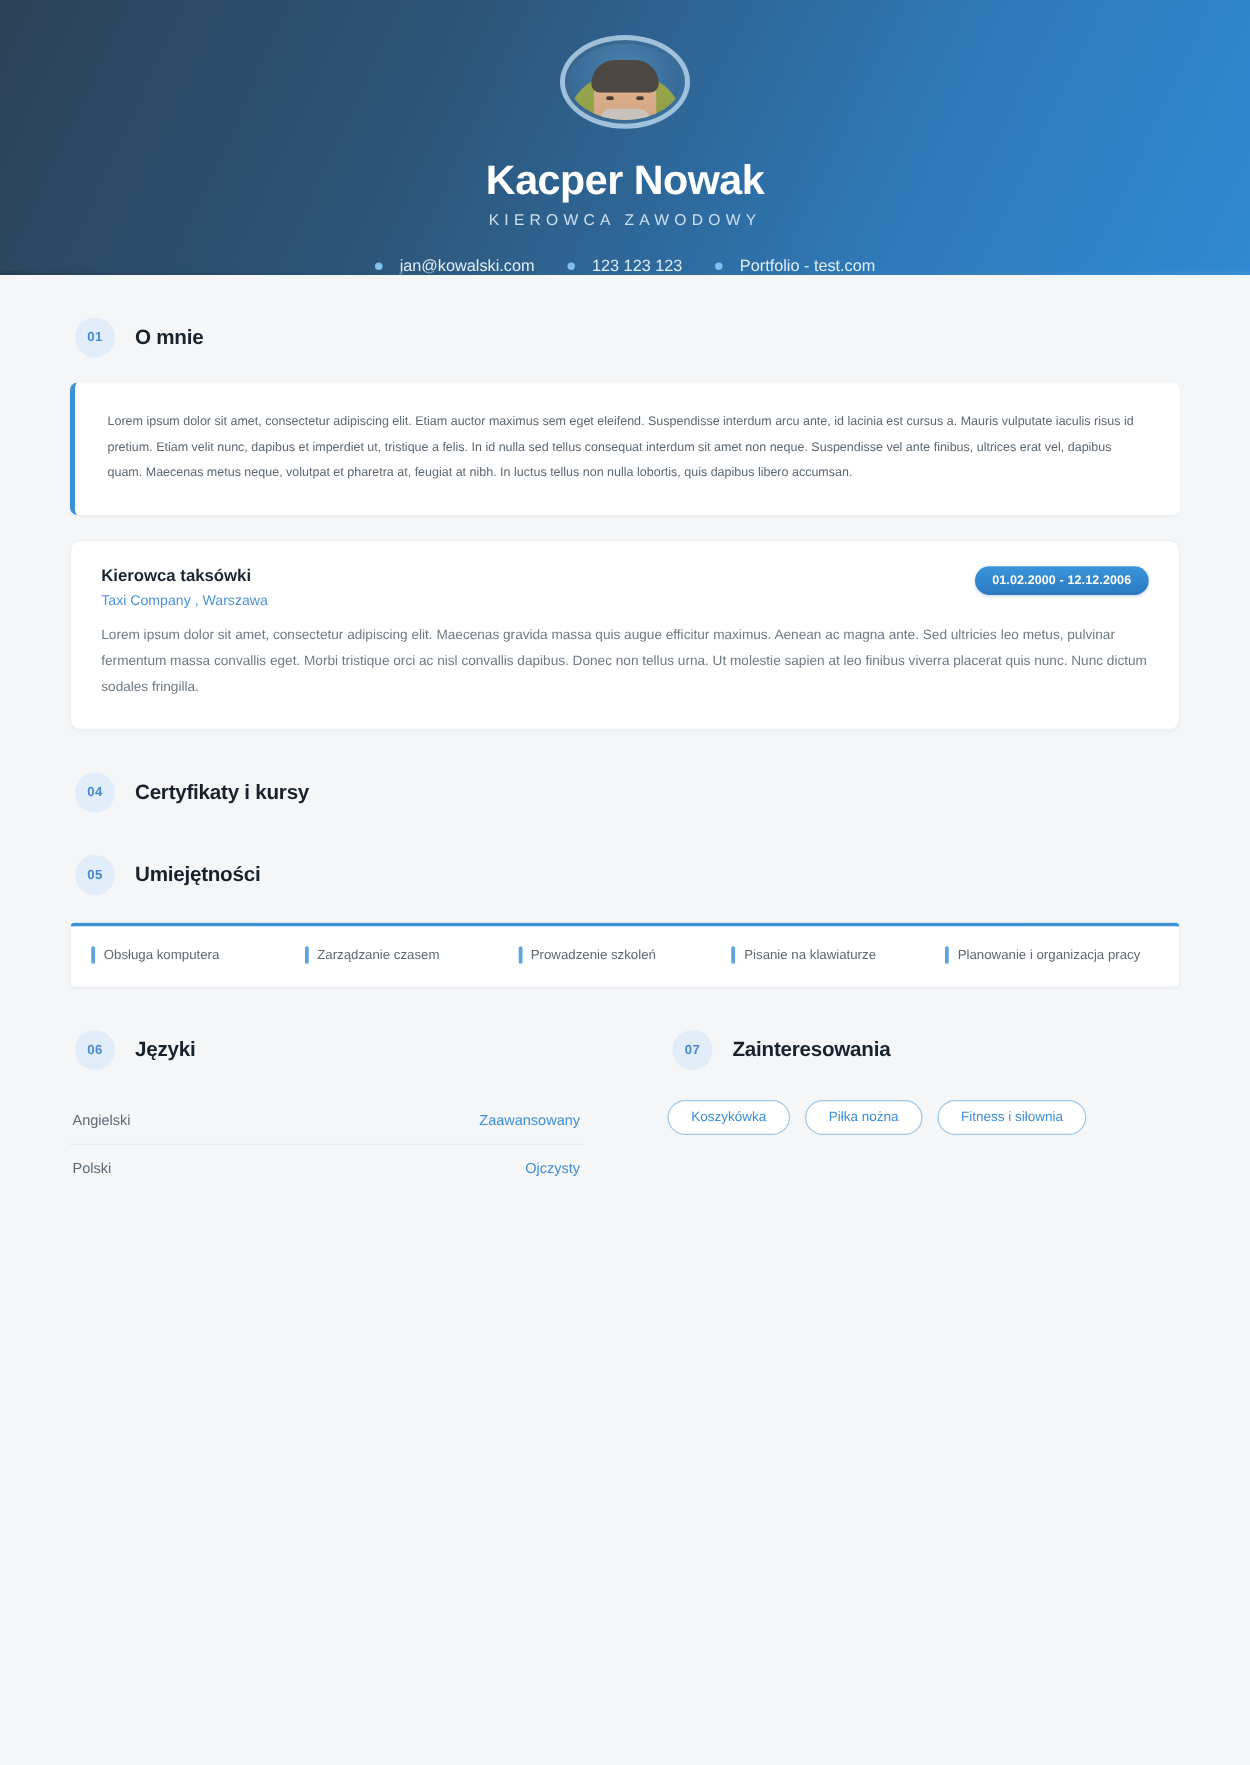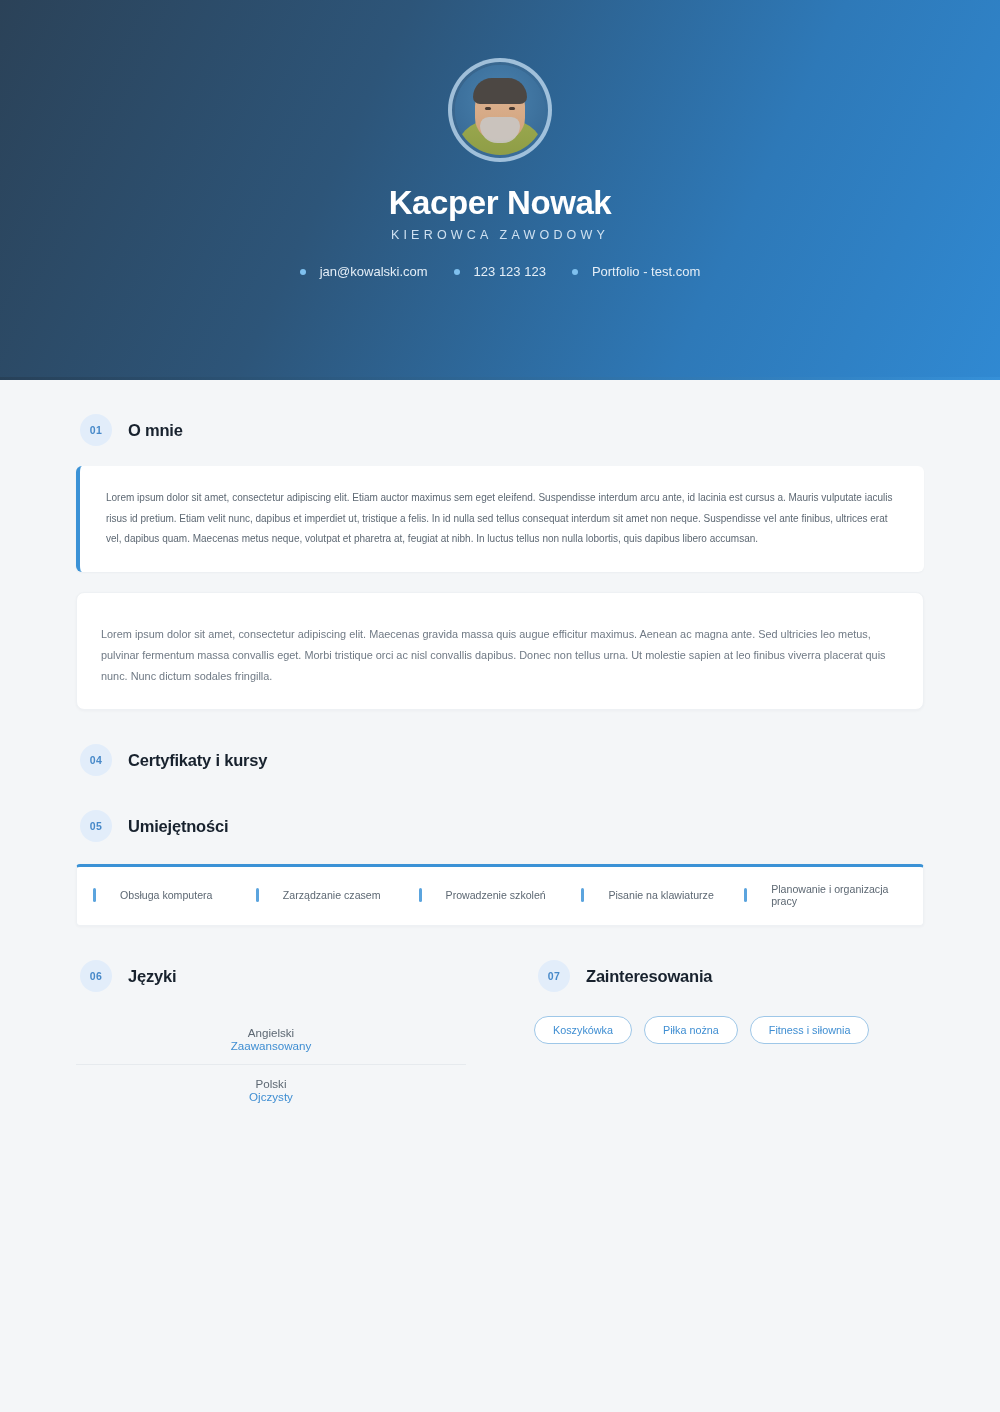--- a/index.html
+++ b/index.html
@@ -15,28 +15,28 @@
   .page {
     width: 1000px;
     min-height: 1412px;
     background: #f4f6f8;
     position: relative;
     overflow: hidden;
   }
 
   
   .header {
-    height: 380px;
+    height: 220px;
     background: linear-gradient(115deg, #2b4258 0%, #2d5579 35%, #2e79b8 72%, #3089d2 100%);
     position: relative;
     display: flex;
     flex-direction: column;
     align-items: center;
     justify-content: flex-start;
-    padding-top: 58px;
+    padding-top: 28px;
   }
   .header::after {
     content: "";
     position: absolute;
     left: 0; right: 0; bottom: 0;
     height: 3px;
     background: linear-gradient(90deg, #24394d, #3a96dd);
     opacity: .55;
   }
 
@@ -113,21 +113,21 @@
     font-size: 13px;
     color: #e4eef7;
   }
   .dot {
     width: 6px; height: 6px; border-radius: 50%;
     background: #7fc0ee;
     display: inline-block;
   }
 
   
-  .content { padding: 0 76px; }
+  .content { padding: 0 56px; }
 
   .section { margin-top: 0; }
 
   .sec-head {
     display: flex;
     align-items: center;
     gap: 16px;
     padding: 34px 0 0 4px;
   }
   .sec-num {
@@ -223,21 +223,21 @@
     border-radius: 4px;
     padding: 16px 16px 18px 16px;
     box-shadow: 0 1px 3px rgba(20,40,70,.035);
     display: flex;
     align-items: center;
   }
   .skill {
     flex: 1 1 0;
     display: flex;
     align-items: center;
-    gap: 24px;
+    gap: 7px;
     font-size: 10.6px;
     color: #5d6873;
     padding-right: 6px;
   }
   .skill-bar {
     width: 3px;
     height: 14px;
     background: #5ba4de;
     border-radius: 2px;
     flex: none;
@@ -252,21 +252,20 @@
   .col { flex: 1 1 0; min-width: 0; }
 
   .lang-list { margin-top: 22px; }
   .lang-row {
     display: flex;
     justify-content: space-between;
     align-items: center;
     padding: 12px 2px;
     border-bottom: 1px solid #e6eaee;
     font-size: 11.6px;
-    flex-direction: column;
   }
   .lang-row:last-child { border-bottom: none; }
   .lang-name { color: #5d6873; }
   .lang-level { color: #3f8ed2; }
 
   .chips {
     margin-top: 24px;
     display: flex;
     flex-wrap: wrap;
     gap: 12px;
@@ -326,20 +325,27 @@
         <div class="sec-num">01</div>
         <div class="sec-title">O mnie</div>
       </div>
       <div class="about-card">
         <div class="about-text">Lorem ipsum dolor sit amet, consectetur adipiscing elit. Etiam auctor maximus sem eget eleifend. Suspendisse interdum arcu ante, id lacinia est cursus a. Mauris vulputate iaculis risus id pretium. Etiam velit nunc, dapibus et imperdiet ut, tristique a felis. In id nulla sed tellus consequat interdum sit amet non neque. Suspendisse vel ante finibus, ultrices erat vel, dapibus quam. Maecenas metus neque, volutpat et pharetra at, feugiat at nibh. In luctus tellus non nulla lobortis, quis dapibus libero accumsan.</div>
       </div>
     </div>
 
     <div class="section">
       <div class="card">
+        <div class="card-top">
+          <div>
+            <div class="item-title">Kierowca taksówki</div>
+            <div class="item-sub">Taxi Company , Warszawa</div>
+          </div>
+          <div class="badge">01.02.2000 - 12.12.2006</div>
+        </div>
         <div class="item-desc">Lorem ipsum dolor sit amet, consectetur adipiscing elit. Maecenas gravida massa quis augue efficitur maximus. Aenean ac magna ante. Sed ultricies leo metus, pulvinar fermentum massa convallis eget. Morbi tristique orci ac nisl convallis dapibus. Donec non tellus urna. Ut molestie sapien at leo finibus viverra placerat quis nunc. Nunc dictum sodales fringilla.</div>
       </div>
     </div>
 
 
     <div class="section">
       <div class="sec-head">
         <div class="sec-num">04</div>
         <div class="sec-title">Certyfikaty i kursy</div>
       </div>

